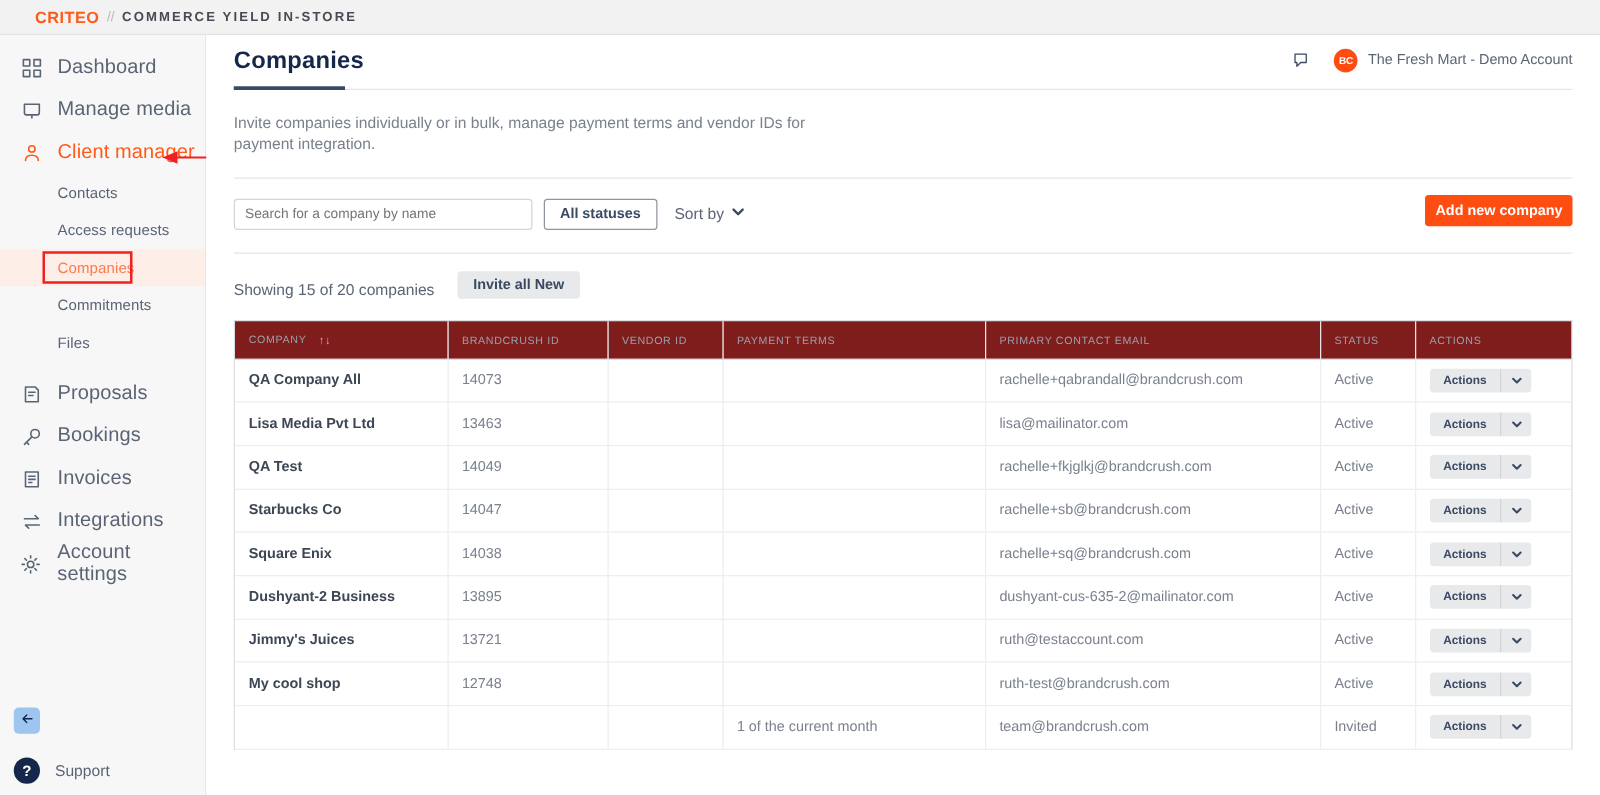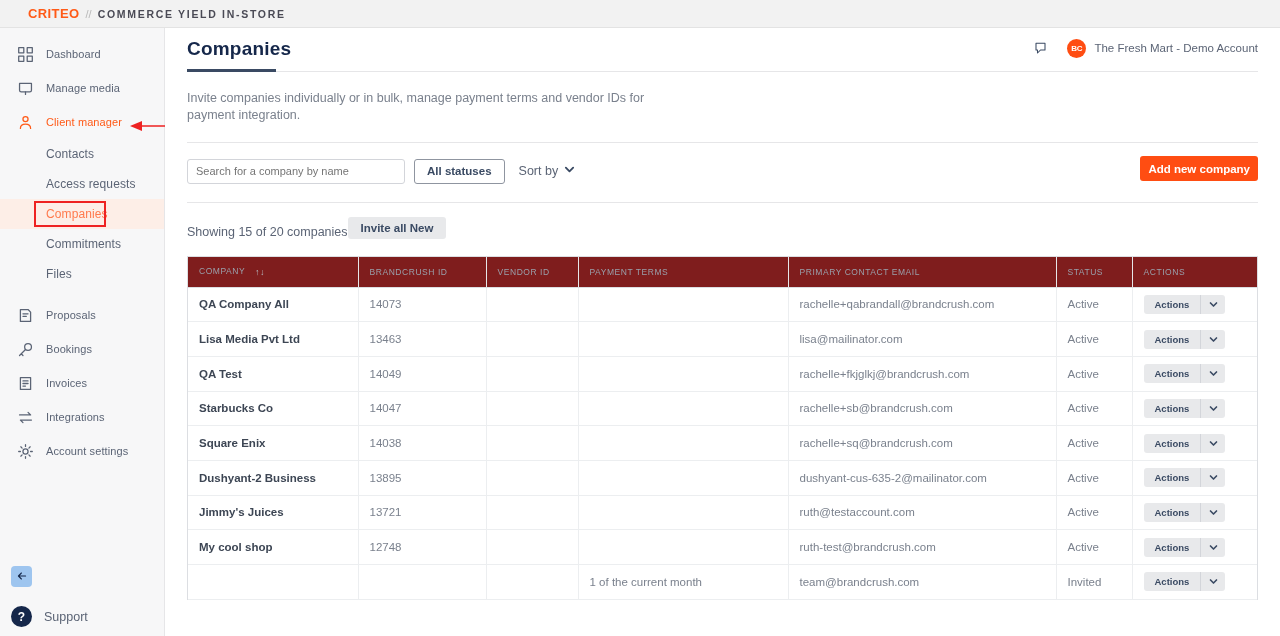--- a/index.html
+++ b/index.html
@@ -33,21 +33,21 @@
     background: #f7f7f8; border-right: 1px solid #e6e6e8;
   }
   .nav-item {
     position: relative; display: flex; align-items: center;
     height: 34px; padding-left: 14px; cursor: pointer;
   }
   .nav-item .ic {
     width: 22px; height: 22px; display: flex;
     align-items: center; justify-content: center; margin-right: 10px;
   }
-  .nav-label { font-size: 11px; color: #5b6475; letter-spacing: .1px; }
+  .nav-label { font-size: 16px; color: #5b6475; letter-spacing: .1px; }
   .nav-item.accent .nav-label { color: #ff5a17; }
   .nav-item.accent svg { stroke: #ff5a17; }
   .sub-item {
     display: flex; align-items: center; height: 30px; padding-left: 46px;
     cursor: pointer; position: relative;
   }
   .sub-item .nav-label { font-size: 12px; color: #5b6475; }
   .sub-item.active { background: #fdeee7; }
   .sub-item.active .nav-label { color: #ff7a4d; }
   .anno-box {
@@ -122,21 +122,21 @@
 
   .filter-divider {
     margin: 19px 22px 0; border-top: 1px solid #e6e6e8;
   }
 
   .filter-row {
     position: relative; margin: 15px 22px 0; height: 26px;
     display: flex; align-items: center;
   }
   .search-box {
-    width: 218px; height: 25px; border: 1px solid #d3d5da; border-radius: 3px;
+    width: 239px; height: 25px; border: 1px solid #d3d5da; border-radius: 3px;
     font-size: 11px; color: #9aa0ab; padding: 0 8px;
     font-family: "Liberation Sans", sans-serif; background: #fff;
   }
   .status-btn {
     margin-left: 9px; height: 25px; padding: 0 12px;
     border: 1px solid #8f95a0; border-radius: 3px; background: #fff;
     font-size: 11.5px; font-weight: bold; color: #3a4a63;
     display: flex; align-items: center; cursor: pointer;
   }
   .sortby {
@@ -153,21 +153,21 @@
     font-family: "Liberation Sans", sans-serif;
   }
 
   .count-divider { margin: 18px 22px 0; border-top: 1px solid #e6e6e8; }
 
   .count-row {
     margin: 14px 22px 0; display: flex; align-items: flex-end; height: 22px;
   }
   .count-text { font-size: 12.5px; color: #5b6475; }
   .invite-btn {
-    height: 22px; padding: 0 13px;
+    margin-left: 18px; height: 22px; padding: 0 13px;
     background: #e8e9eb; border: none; border-radius: 3px;
     font-size: 11.5px; font-weight: bold; color: #3a4a63; cursor: pointer;
     font-family: "Liberation Sans", sans-serif;
   }
 
   
   .table-wrap { margin: 17px 22px 0; border: 1px solid #dcdee2;
                 border-bottom: none; }
   table { border-collapse: collapse; width: 100%; table-layout: fixed; }
   th {

